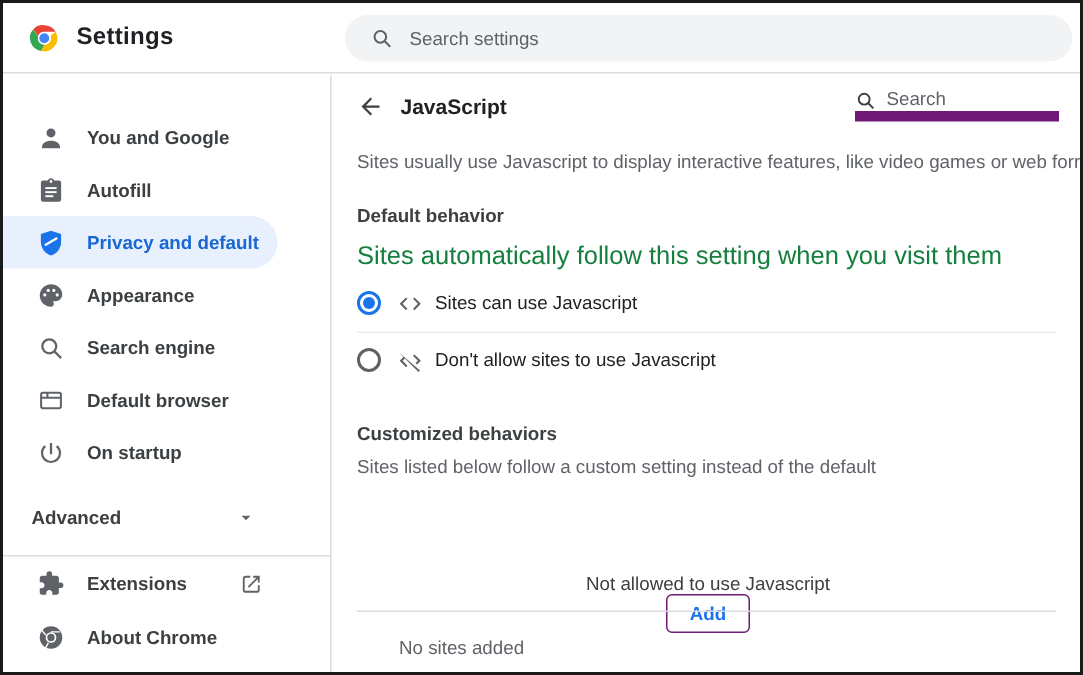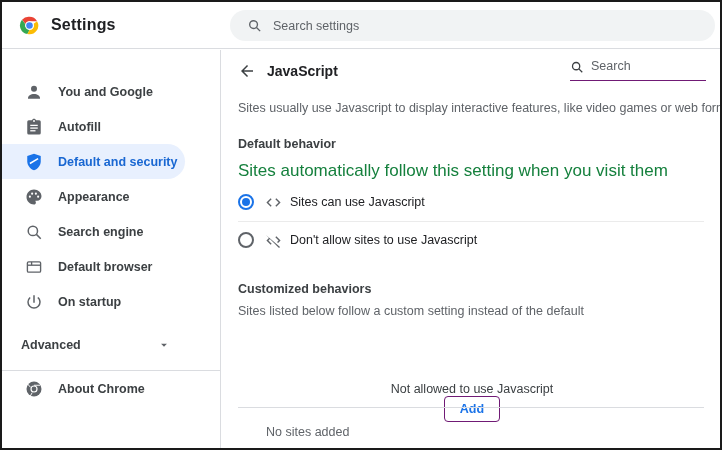--- a/index.html
+++ b/index.html
@@ -43,21 +43,21 @@
   .footer-item .lbl { margin-left:15px; font-size:12.5px; font-weight:700; color:#3c4043; }
   .footer-item .trail { position:absolute; left:158px; }
 
   
   .content { position:absolute; top:48px; left:218px; right:0; bottom:0;
              border-left:1px solid #dadce0; background:#fff; }
   .content-header { position:absolute; top:0; left:0; right:0; height:42px;
                     display:flex; align-items:center; padding-left:17px; }
   .page-title { margin-left:11px; font-size:14px; font-weight:600; color:#202124; }
   .content-search { position:absolute; right:14px; top:9px; width:136px; height:22px;
-                    border-bottom:1px solid #701a75; display:flex; align-items:flex-start; }
+                    border-bottom:7px solid #701a75; display:flex; align-items:flex-start; }
   .content-search input { border:none; outline:none; background:transparent; margin-left:7px;
                           font-family:inherit; font-size:12.5px; color:#3c4043; width:100px; }
   .content-search input::placeholder { color:#5f6368; opacity:1; }
 
   .desc       { position:absolute; left:17px; top:51px; font-size:12.5px; color:#5f6368; white-space:nowrap; }
   .sec-head-1 { position:absolute; left:17px; top:87px;  font-size:12.5px; font-weight:700; color:#3c4043; }
   .sec-sub-1  { position:absolute; left:17px; top:111px; font-size:17px; color:#15803d; }
   .radio-row  { position:absolute; left:17px; right:16px; height:36px; display:flex; align-items:center; cursor:pointer; }
   .radio-row-1 { top:134px; }
   .radio-row-2 { top:172px; }
@@ -130,21 +130,21 @@
     <span class="lbl">Autofill</span>
   </div>
 
   <div class="side-item selected">
     <span class="ic">
       <svg width="18" height="18" viewBox="0 0 24 24">
         <path fill="#1a73e8" d="M12 1 3 4v7c0 5.25 3.84 10.74 9 12 5.16-1.26 9-6.75 9-12V4z"></path>
         <path d="M6.5 14 17.5 7.5" stroke="#fff" stroke-width="2" fill="none"></path>
       </svg>
     </span>
-    <span class="lbl">Default and security</span>
+    <span class="lbl">Privacy and default</span>
   </div>
 
   <div class="side-item">
     <span class="ic">
       <svg width="18" height="18" viewBox="0 0 24 24" fill="#5f6368">
         <path d="M12 2C6.5 2 2 6.5 2 12s4.5 10 10 10c1.4 0 2.5-1.1 2.5-2.5 0-.6-.2-1.2-.6-1.7-.1-.1-.1-.2-.1-.3 0-.3.2-.5.5-.5H16c3.3 0 6-2.7 6-6 0-5-4.5-9-10-9z"></path>
         <circle cx="6.5" cy="11.5" r="1.4" fill="#fff"></circle>
           <circle cx="9.5" cy="7.5" r="1.4" fill="#fff"></circle>
         <circle cx="14.5" cy="7.5" r="1.4" fill="#fff"></circle>
           <circle cx="17.5" cy="11.5" r="1.4" fill="#fff"></circle>
@@ -187,20 +187,34 @@
     <span class="lbl">Advanced</span>
     <span class="caret">
       <svg width="14" height="14" viewBox="0 0 24 24" fill="#5f6368">
           <path d="M7 10l5 5 5-5z"></path>
         </svg>
     </span>
   </div>
 
   <div class="side-divider"></div>
 
+  <div class="footer-item">
+    <span class="ic">
+      <svg width="18" height="18" viewBox="0 0 24 24" fill="#5f6368">
+        <path d="M20.5 11H19V7c0-1.1-.9-2-2-2h-4V3.5a2.5 2.5 0 0 0-5 0V5H4c-1.1 0-1.99.9-1.99 2v3.8H3.5c1.49 0 2.7 1.21 2.7 2.7s-1.21 2.7-2.7 2.7H2V20c0 1.1.9 2 2 2h3.8v-1.5c0-1.49 1.21-2.7 2.7-2.7 1.49 0 2.7 1.21 2.7 2.7V22H17c1.1 0 2-.9 2-2v-4h1.5a2.5 2.5 0 0 0 0-5z"></path>
+      </svg>
+    </span>
+    <span class="lbl">Extensions</span>
+    <span class="trail">
+      <svg width="15" height="15" viewBox="0 0 24 24" fill="#5f6368">
+        <path d="M18 19H6a1 1 0 0 1-1-1V6a1 1 0 0 1 1-1h5V3H6a3 3 0 0 0-3 3v12a3 3 0 0 0 3 3h12a3 3 0 0 0 3-3v-5h-2v5a1 1 0 0 1-1 1z"></path>
+        <path d="M14 3v2h3.59l-9.3 9.29 1.42 1.42L19 6.41V10h2V3z"></path>
+      </svg>
+    </span>
+  </div>
 
   <div class="footer-item">
     <span class="ic">
       <svg width="18" height="18" viewBox="0 0 48 48">
         <circle cx="24" cy="24" r="20" fill="#5f6368"></circle>
         <circle cx="24" cy="24" r="9.5" fill="#fff"></circle>
         <circle cx="24" cy="24" r="6.5" fill="#5f6368"></circle>
         <path d="M24 14h16M14.7 19.4 7 10.6M19.2 33.5l-5 9.4" stroke="#fff" stroke-width="2.5" fill="none"></path>
       </svg>
     </span>

